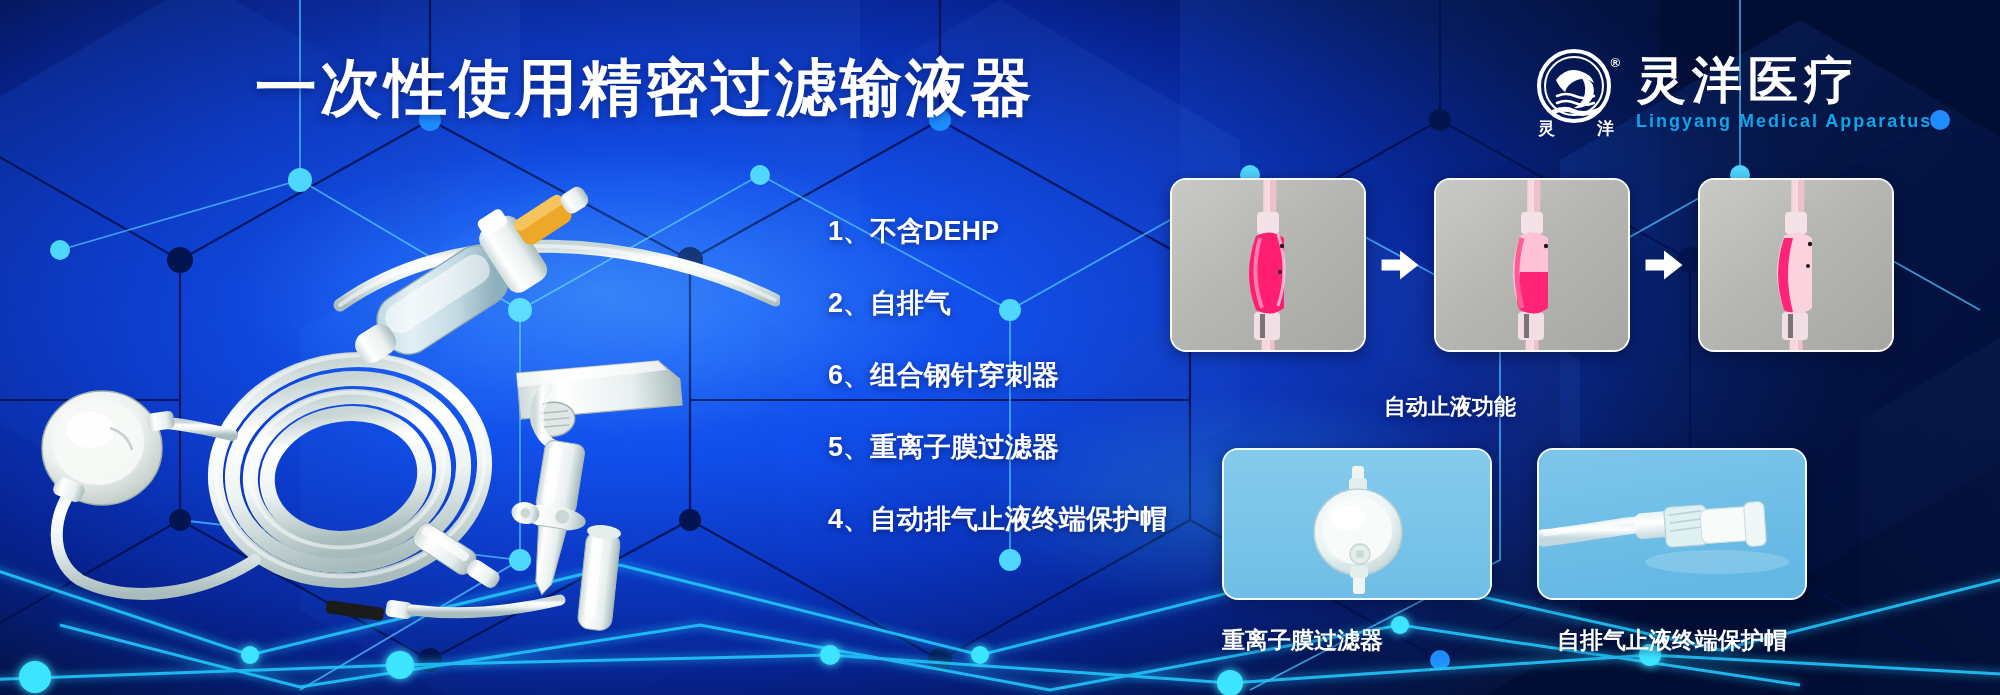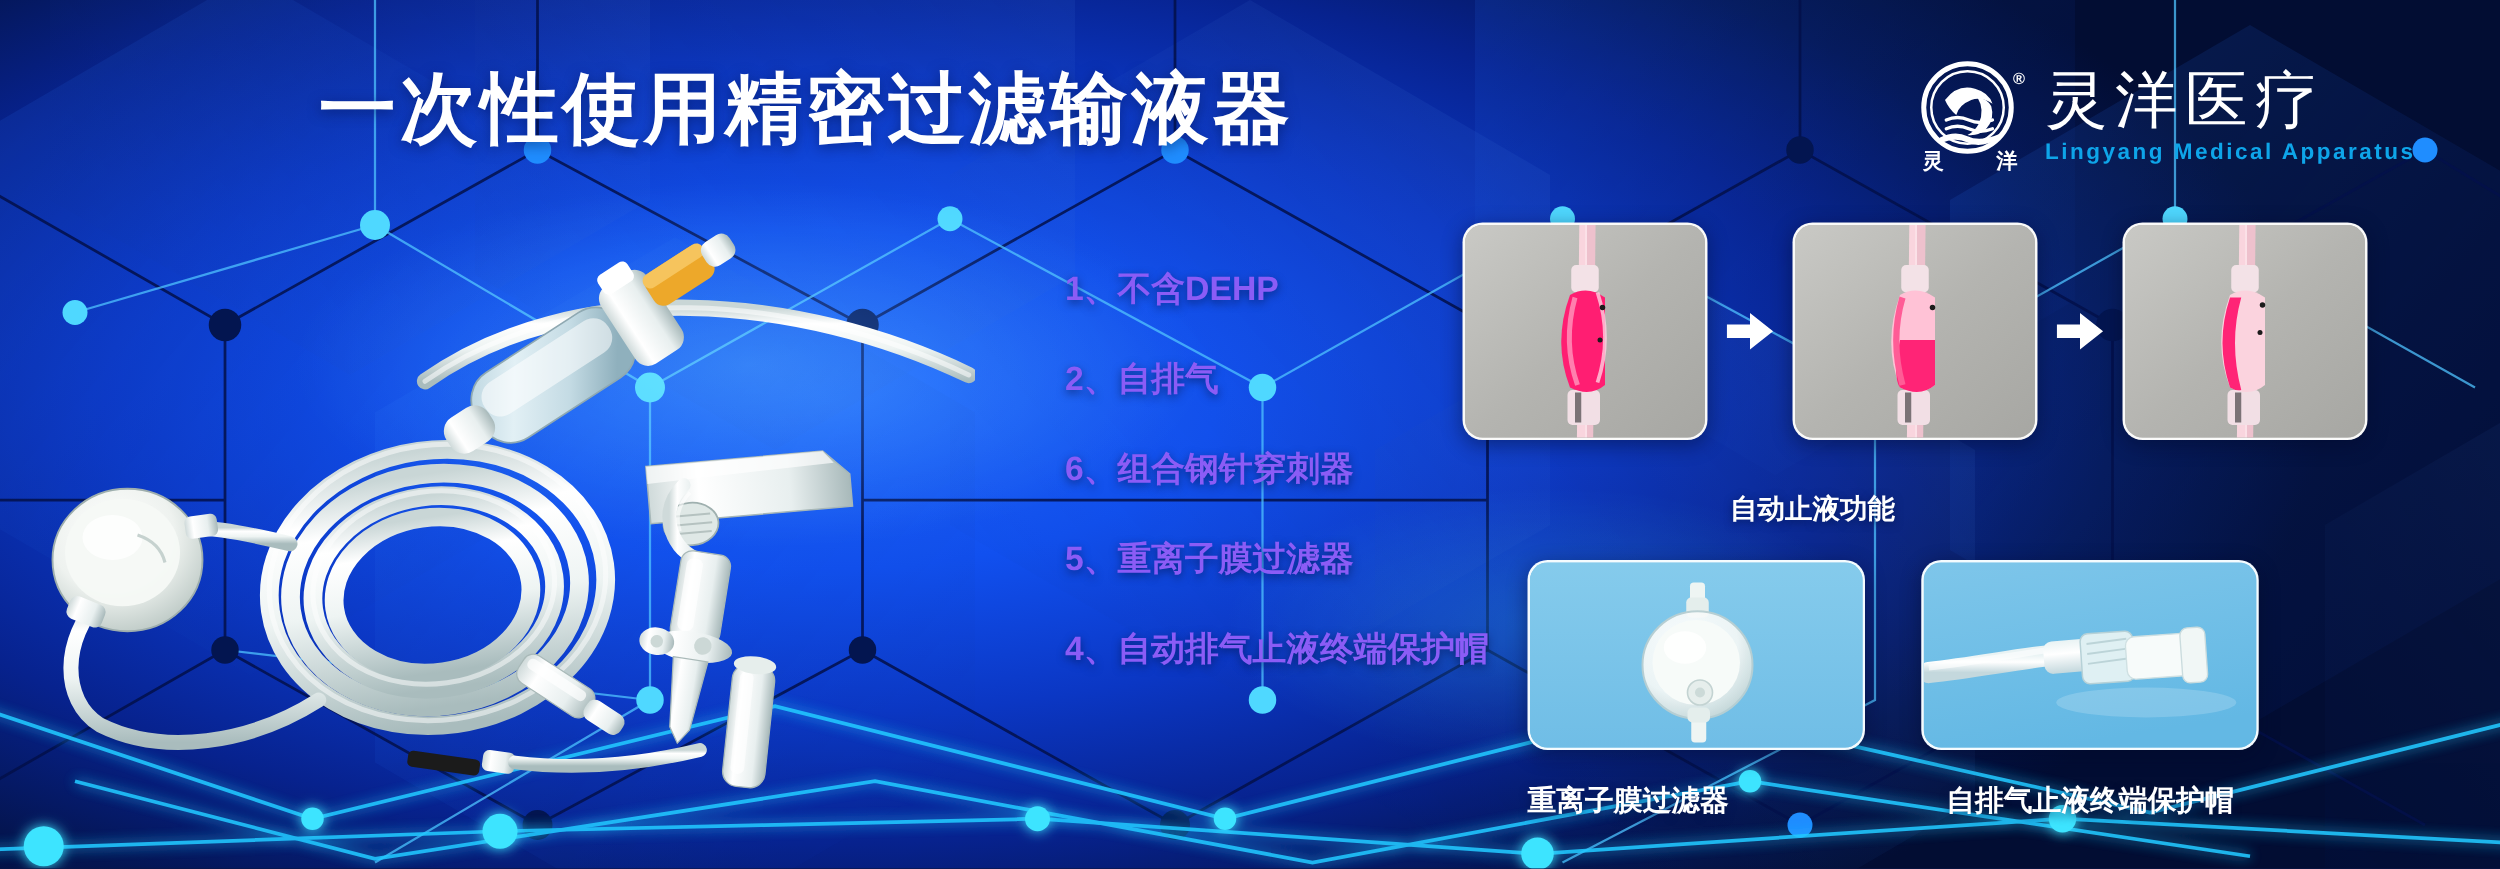--- a/index.html
+++ b/index.html
@@ -33,27 +33,27 @@
     text-shadow:0 2px 10px rgba(0,20,80,.55);
   }
 
   
   .logo{position:absolute;left:1530px;top:42px;height:100px;display:flex;align-items:center;gap:14px;}
   .logo-mark{position:relative;width:92px;height:96px;flex:0 0 auto;}
   .logo-reg{position:absolute;right:2px;top:12px;color:#fff;font-size:13px;font-weight:bold;line-height:1;}
   .logo-sub{position:absolute;left:0;right:0;bottom:0;display:flex;justify-content:space-between;padding:0 8px;
     color:#fff;font-size:17px;font-weight:bold;}
   .logo-txt{display:flex;flex-direction:column;justify-content:center;padding-top:2px;}
-  .logo-cn{color:#fff;font-size:50px;font-weight:normal;letter-spacing:6px;line-height:1.05;white-space:nowrap;}
+  .logo-cn{color:#fff;font-size:50px;font-weight:bold;letter-spacing:6px;line-height:1.05;white-space:nowrap;}
   .logo-en{color:#0ea5e9;font-size:18px;font-weight:bold;letter-spacing:2.0px;white-space:nowrap;margin-top:4px;}
 
   
   .features{position:absolute;left:828px;top:218px;width:360px;}
-  .feature{color:#8b5cf6;font-size:27px;font-weight:bold;line-height:1;margin-bottom:45px;white-space:nowrap;
-    text-shadow:0 2px 7px rgba(0,18,70,.6);margin-left:24px;}
+  .feature{color:#ffffff;font-size:27px;font-weight:bold;line-height:1;margin-bottom:45px;white-space:nowrap;
+    text-shadow:0 2px 7px rgba(0,18,70,.6);}
   .feature:last-child{margin-bottom:0;}
 
   
   .product{position:absolute;left:40px;top:180px;width:740px;height:470px;}
 
   
   .row-top{position:absolute;left:1170px;top:178px;display:flex;align-items:center;gap:0;}
   .pcard{
     width:196px;height:174px;border-radius:16px;border:2px solid rgba(255,255,255,.92);
     background:#b9b9b5;overflow:hidden;position:relative;flex:0 0 auto;

